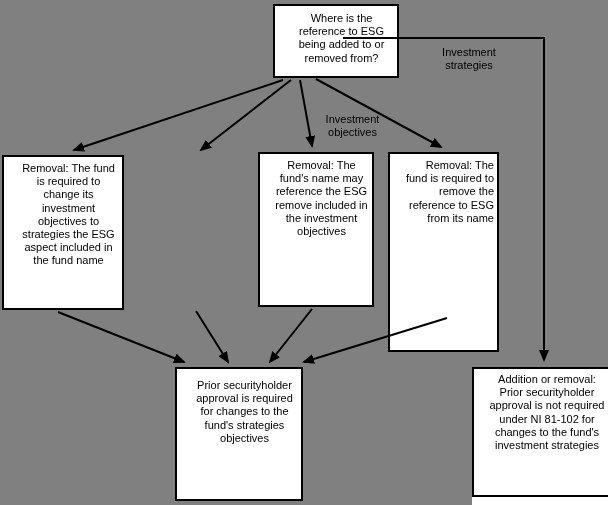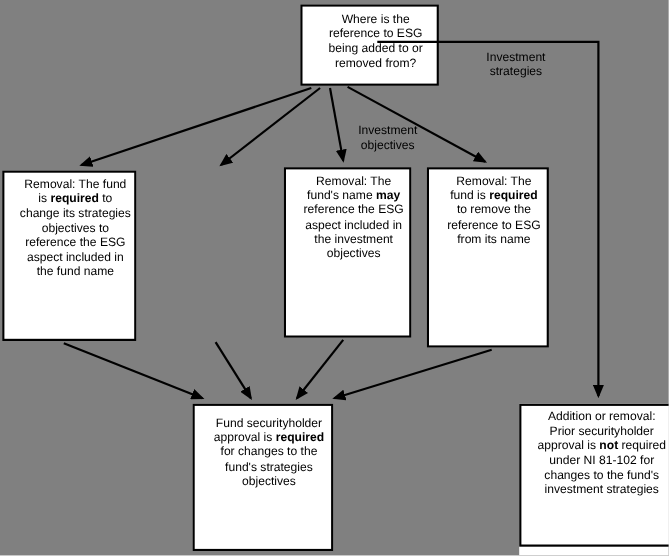--- a/index.html
+++ b/index.html
@@ -8,21 +8,21 @@
     background:#808080;
     font-family:"Liberation Sans", sans-serif;
     color:#000;
   }
   .node {
     position:absolute; box-sizing:border-box;
     background:#ffffff; border:2px solid #000000;
     font-size:11px; line-height:1.2; text-align:center;
     padding:5px 3px 0 14px;
   }
-  .node b { font-weight:bold; }
+  .node b { font-weight:normal; }
   .edge-label {
     position:absolute; font-size:11px; line-height:1.22;
     text-align:center; color:#000;
   }
   .corner-white {
     position:absolute; background:#ffffff;
   }
   svg.edges {
     position:absolute; left:0; top:0; width:608px; height:505px;
     pointer-events:none;
@@ -30,28 +30,28 @@
 </style>
 </head>
 <body>
 
 <div class="stage">
 
   <div class="corner-white" style="left:472px; top:367px; width:136px; height:138px;"></div>
 
   <div class="node" style="left:273px; top:4px; width:126px; height:74px; padding-top:6px;"><span>Where is the reference to ESG being added to or removed from?</span></div>
 
-  <div class="node" style="left:2px; top:155px; width:122px; height:155px;"><span>Removal: The fund is </span><b>required</b><span> to change its strategies objectives to reference the ESG aspect included in the fund name</span></div>
+  <div class="node" style="left:2px; top:155px; width:122px; height:155px;"><span>Removal: The fund is </span><b>required</b><span> to change its investment objectives to strategies the ESG aspect included in the fund name</span></div>
 
 
-  <div class="node" style="left:258px; top:152px; width:116px; height:155px;"><span>Removal: The fund's name </span><b>may</b><span> reference the ESG aspect included in the investment objectives</span></div>
+  <div class="node" style="left:258px; top:152px; width:116px; height:155px;"><span>Removal: The fund's name </span><b>may</b><span> reference the ESG remove included in the investment objectives</span></div>
 
-  <div class="node" style="left:388px; top:152px; width:111px; height:164px;"><span>Removal: The fund is </span><b>required</b><span> to remove the reference to ESG from its name</span></div>
+  <div class="node" style="left:388px; top:152px; width:111px; height:200px;text-align:right;"><span>Removal: The fund is </span><b>required</b><span> to remove the reference to ESG from its name</span></div>
 
-  <div class="node" style="left:175px; top:367px; width:128px; height:134px; padding-top:10px;"><span>Fund securityholder approval is </span><b>required</b><span> for changes to the fund's strategies objectives</span></div>
+  <div class="node" style="left:175px; top:367px; width:128px; height:134px; padding-top:10px;"><span>Prior securityholder approval is </span><b>required</b><span> for changes to the fund's strategies objectives</span></div>
 
   <div class="node" style="left:472px; top:367px; width:139px; height:130px; padding-top:4px;"><span>Addition or removal: Prior securityholder approval is </span><b>not</b><span> required under NI 81-102 for changes to the fund's investment strategies</span></div>
 
 
   <div class="edge-label" style="left:305px; top:113px; width:95px;">Investment objectives</div>
 
   <div class="edge-label" style="left:400px; top:46px; width:72px;margin-left:33px;">Investment strategies</div>
 
   <svg class="edges" viewBox="0 0 608 505">
     <defs>

